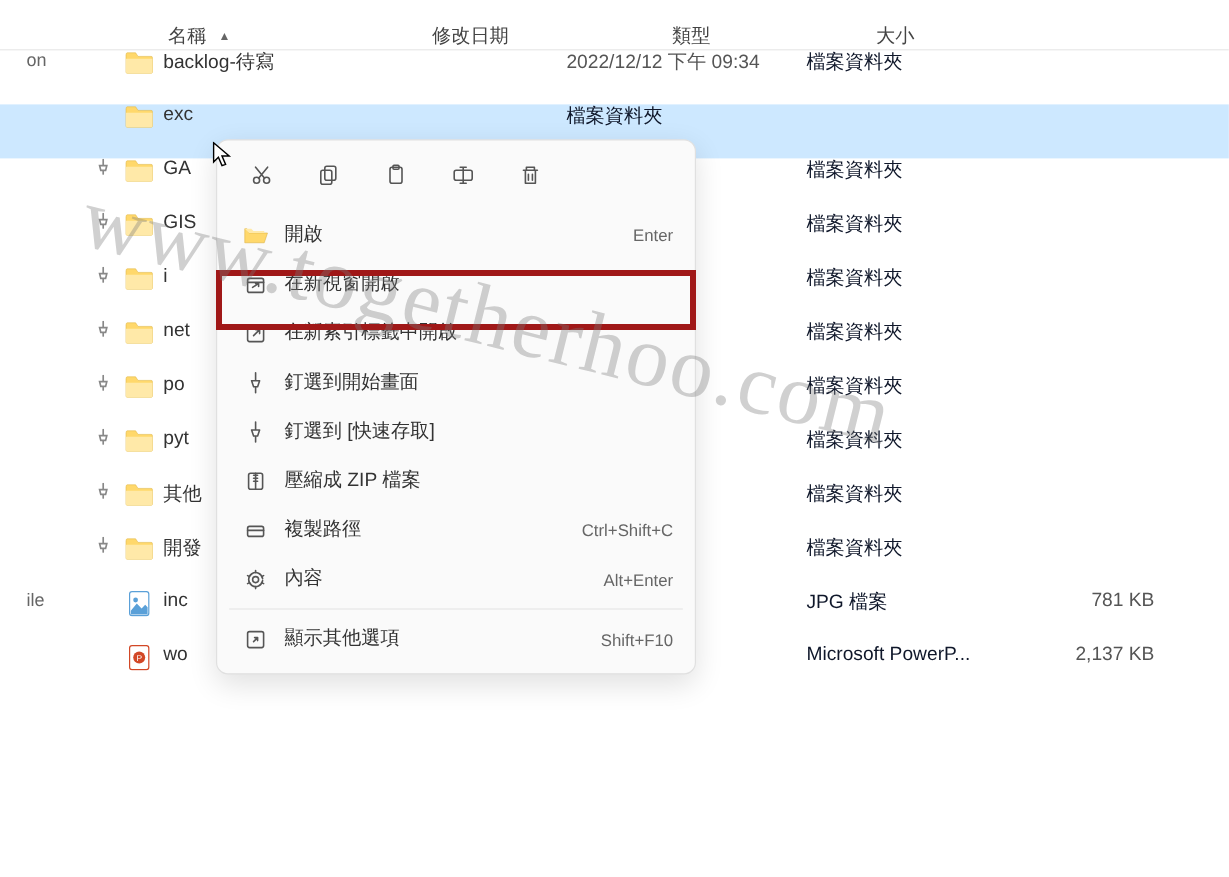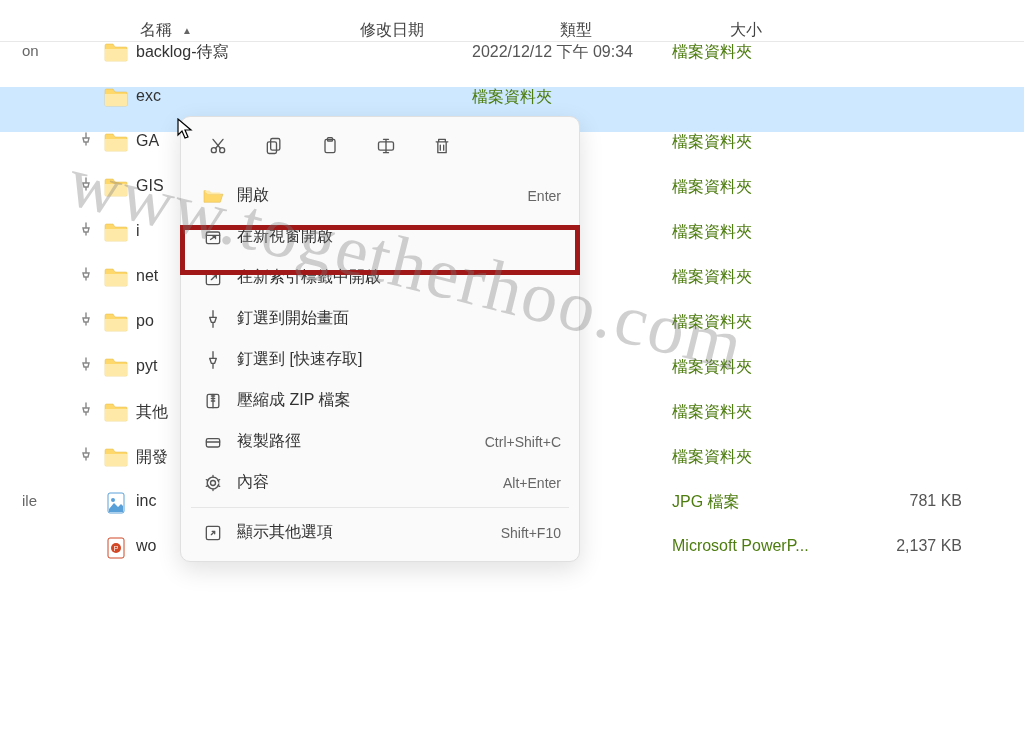--- a/index.html
+++ b/index.html
@@ -43,21 +43,21 @@
 .pin { width: 100px; display: flex; justify-content: flex-end; padding-right: 8px; color: #888; font-size: 12px; }
 .sidelabel {
   position: absolute;
   left: 22px;
   color: #666;
   font-size: 15px;
 }
 .icon-cell { width: 32px; display: flex; justify-content: center; }
 .name-cell { width: 340px; padding-left: 4px; overflow: hidden; text-overflow: ellipsis; white-space: nowrap; }
 .date-cell { width: 200px; color: #555; }
-.type-cell { width: 170px; color: #4d7c0f; }
+.type-cell { width: 170px; color: #0f172a; }
 .size-cell { width: 150px; text-align: right; padding-right: 30px; color: #555; }
 
 
 .context-menu {
   position: absolute;
   left: 180px;
   top: 116px;
   width: 400px;
   background: #fafafa;
   border: 1px solid #e0e0e0;

